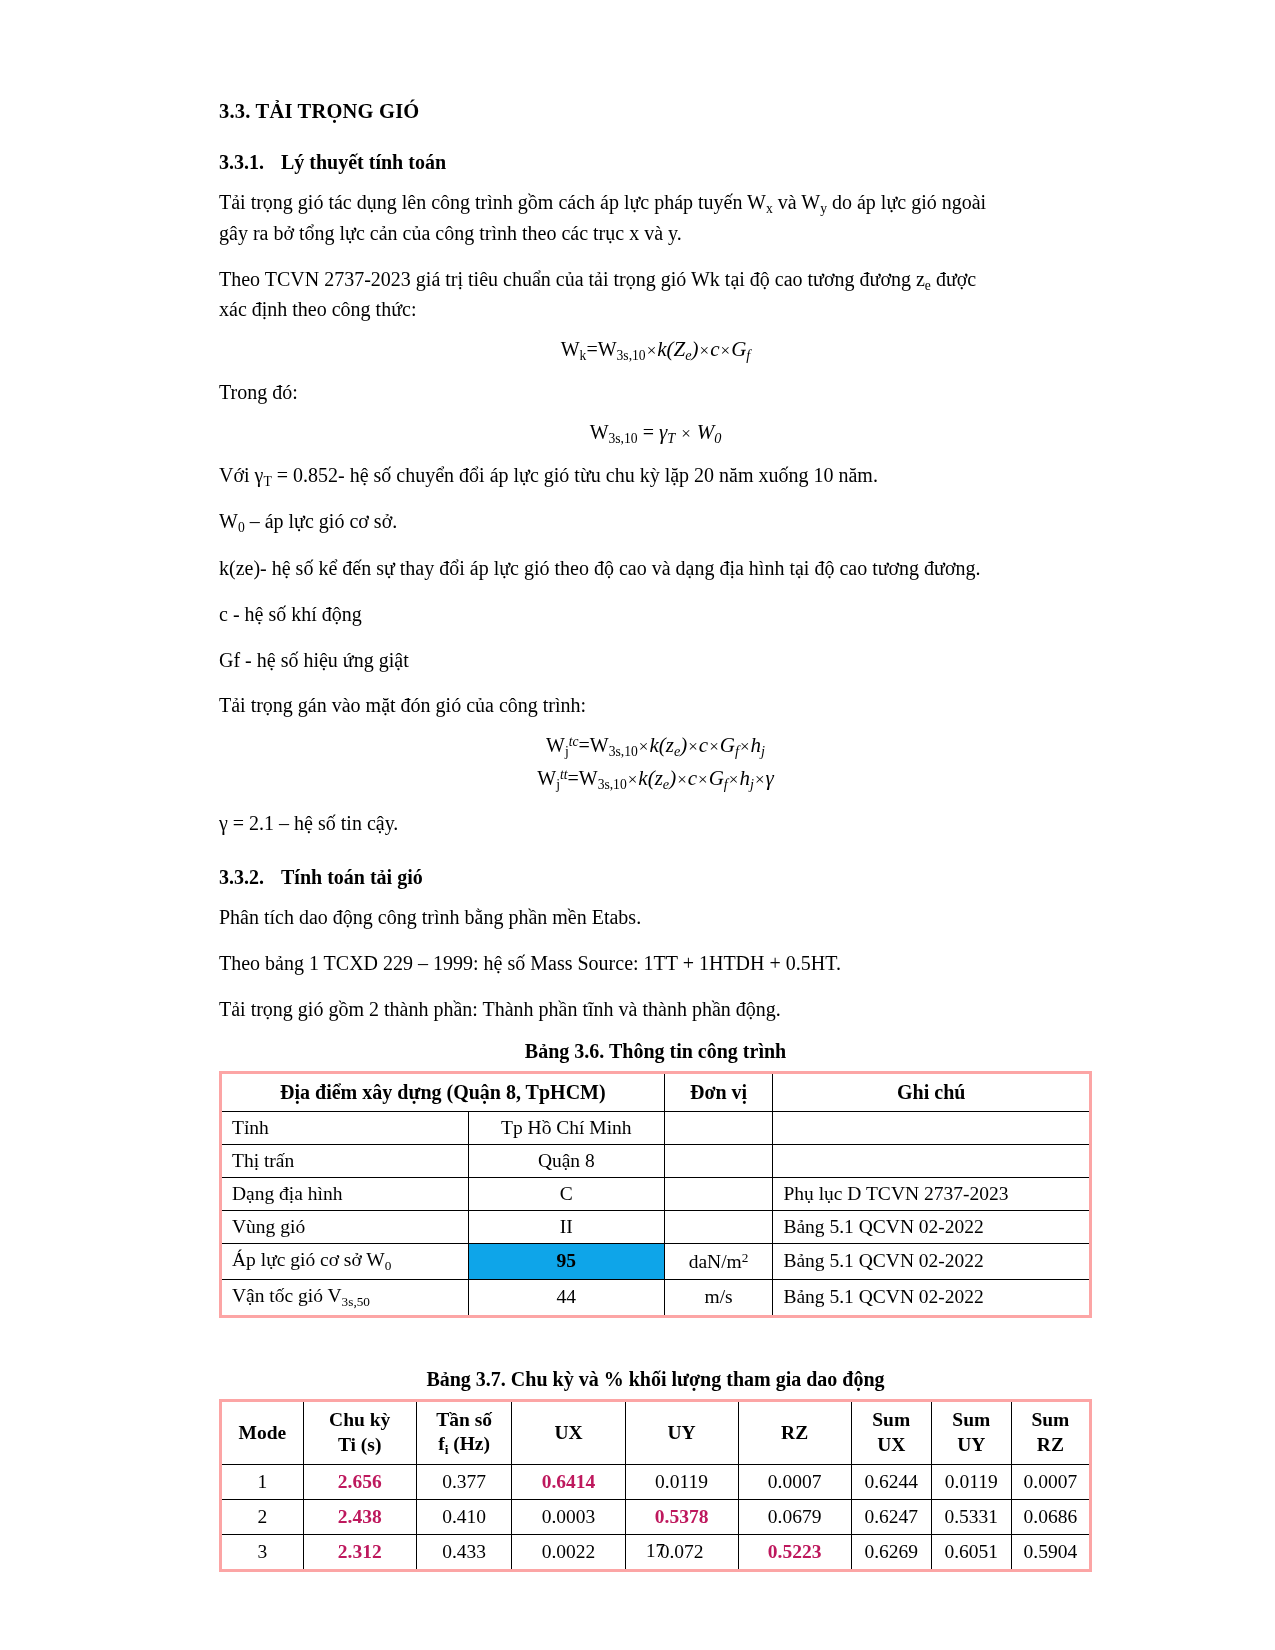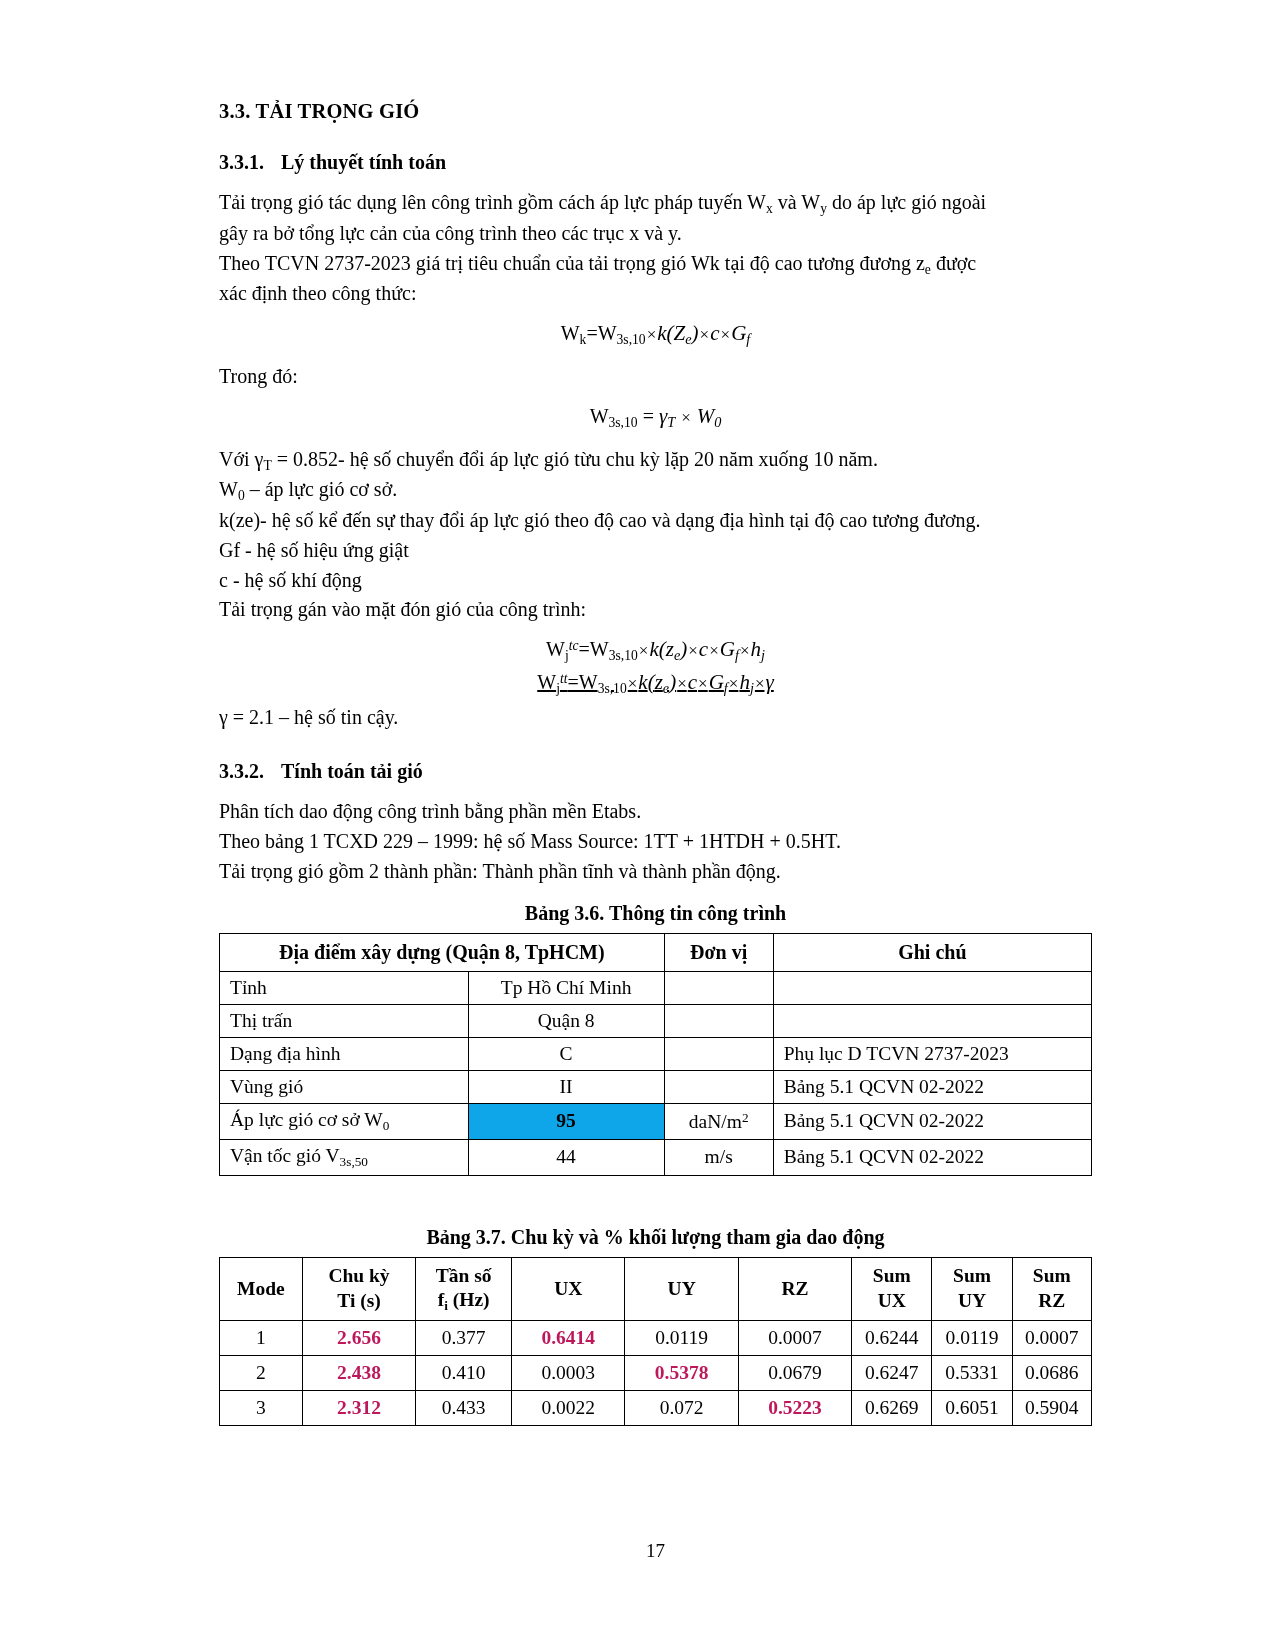--- a/index.html
+++ b/index.html
@@ -36,21 +36,21 @@
     font-weight: bold;
     margin: 28px 0 0 0;
   }
   .sec-sub .num { display: inline-block; min-width: 62px; }
   p.body {
     font-size: 20px;
     line-height: 1.48;
     margin: 14px 0 0 0;
     text-align: left;
   }
-  p.tight { margin-top: 0; }
+  p.tight { margin-top: 16px; }
   .formula {
     text-align: center;
     font-size: 20px;
     margin: 12px 0 6px 0;
     font-family: "Liberation Serif", serif;
   }
   .formula .it { font-style: italic; }
   .formula .bigit { font-style: italic; font-size: 21px; }
   sub { font-size: 0.68em; vertical-align: -0.28em; }
   sup { font-size: 0.68em; vertical-align: 0.45em; }
@@ -67,21 +67,21 @@
     width: 100%;
     font-size: 19.5px;
   }
   table.doc td, table.doc th {
     border: 1.6px solid #000;
     padding: 5px 8px;
     font-weight: normal;
     vertical-align: middle;
   }
   table.doc.outer {
-    border: 1px solid #fca5a5;
+    border: 3px solid #fca5a5;
     padding-left: 40px;
   }
   
   #tbl36 { margin: 0 auto; table-layout: fixed; }
   #tbl36 th.hdr { text-align: center; font-weight: bold; font-size: 20px; padding: 7px 6px; }
   #tbl36 td.k { text-align: left; padding-left: 10px; }
   #tbl36 td.v { text-align: center; }
   #tbl36 td.u { text-align: center; }
   #tbl36 td.n { text-align: left; padding-left: 10px; }
   #tbl36 td.hl { background: #0ea5e9; font-weight: bold; }
@@ -142,29 +142,29 @@
 
   <p class="body">
     <span>Với γ</span><sub>T</sub><span> = 0.852- hệ số chuyển đổi áp lực gió từu chu kỳ lặp 20 năm xuống 10 năm.</span>
   </p>
 
   <p class="body tight">
     <span>W</span><sub>0</sub><span> – áp lực gió cơ sở.</span>
   </p>
 
   <p class="body tight">k(ze)- hệ số kể đến sự thay đổi áp lực gió theo độ cao và dạng địa hình tại độ cao tương đương.</p>
+  <p class="body tight">c - hệ số khí động</p>
   <p class="body tight">Gf - hệ số hiệu ứng giật</p>
-  <p class="body tight">c - hệ số khí động</p>
   <p class="body tight">Tải trọng gán vào mặt đón gió của công trình:</p>
 
   <div class="formula">
     W<sub>j</sub><sup><span class="it">tc</span></sup>=W<sub>3s,10</sub><span class="times">×</span><span class="bigit">k</span><span class="bigit">(</span><span class="bigit">z<sub>e</sub></span><span class="bigit">)</span><span class="times">×</span><span class="bigit">c</span><span class="times">×</span><span class="bigit">G<sub>f</sub></span><span class="times">×</span><span class="bigit">h<sub>j</sub></span>
   </div>
 
-  <div class="formula" style="margin-top:0;text-decoration:underline;">
+  <div class="formula" style="margin-top:0;">
     W<sub>j</sub><sup><span class="it">tt</span></sup>=W<sub>3s,10</sub><span class="times">×</span><span class="bigit">k</span><span class="bigit">(</span><span class="bigit">z<sub>e</sub></span><span class="bigit">)</span><span class="times">×</span><span class="bigit">c</span><span class="times">×</span><span class="bigit">G<sub>f</sub></span><span class="times">×</span><span class="bigit">h<sub>j</sub></span><span class="times">×</span><span class="bigit">γ</span>
   </div>
 
   <p class="body tight">γ = 2.1 – hệ số tin cậy.</p>
 
   <div class="sec-sub">
     <span class="num">3.3.2.</span><span>Tính toán tải gió</span>
   </div>
 
   <p class="body">Phân tích dao động công trình bằng phần mền Etabs.</p>

